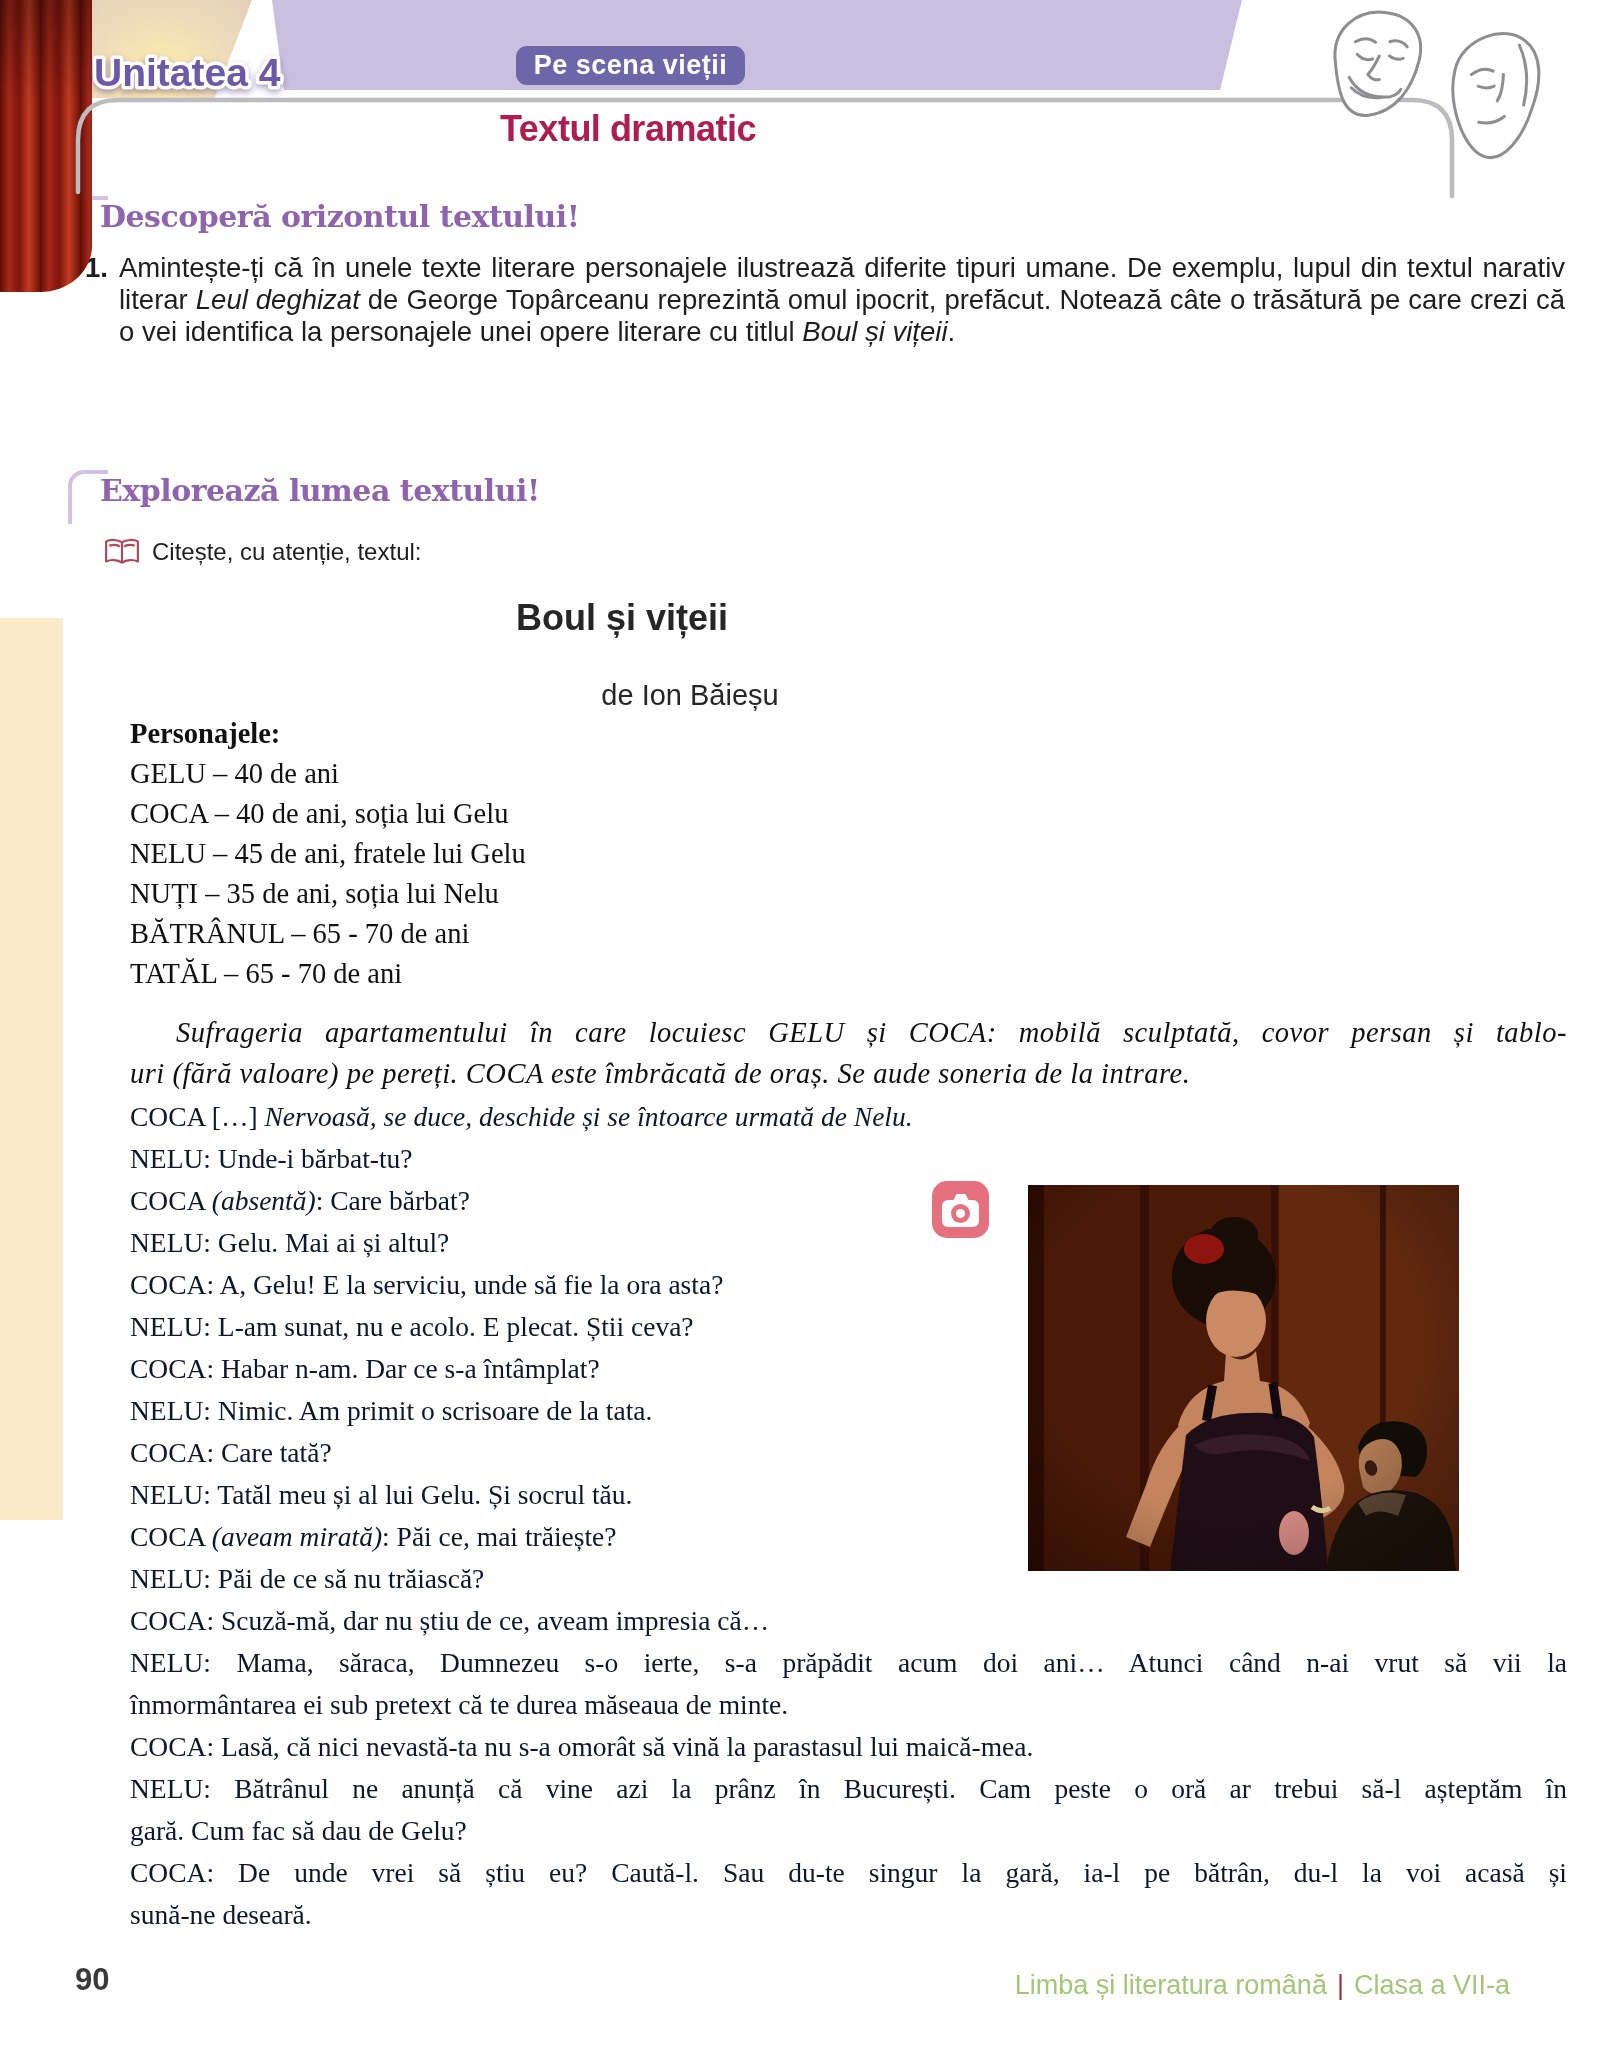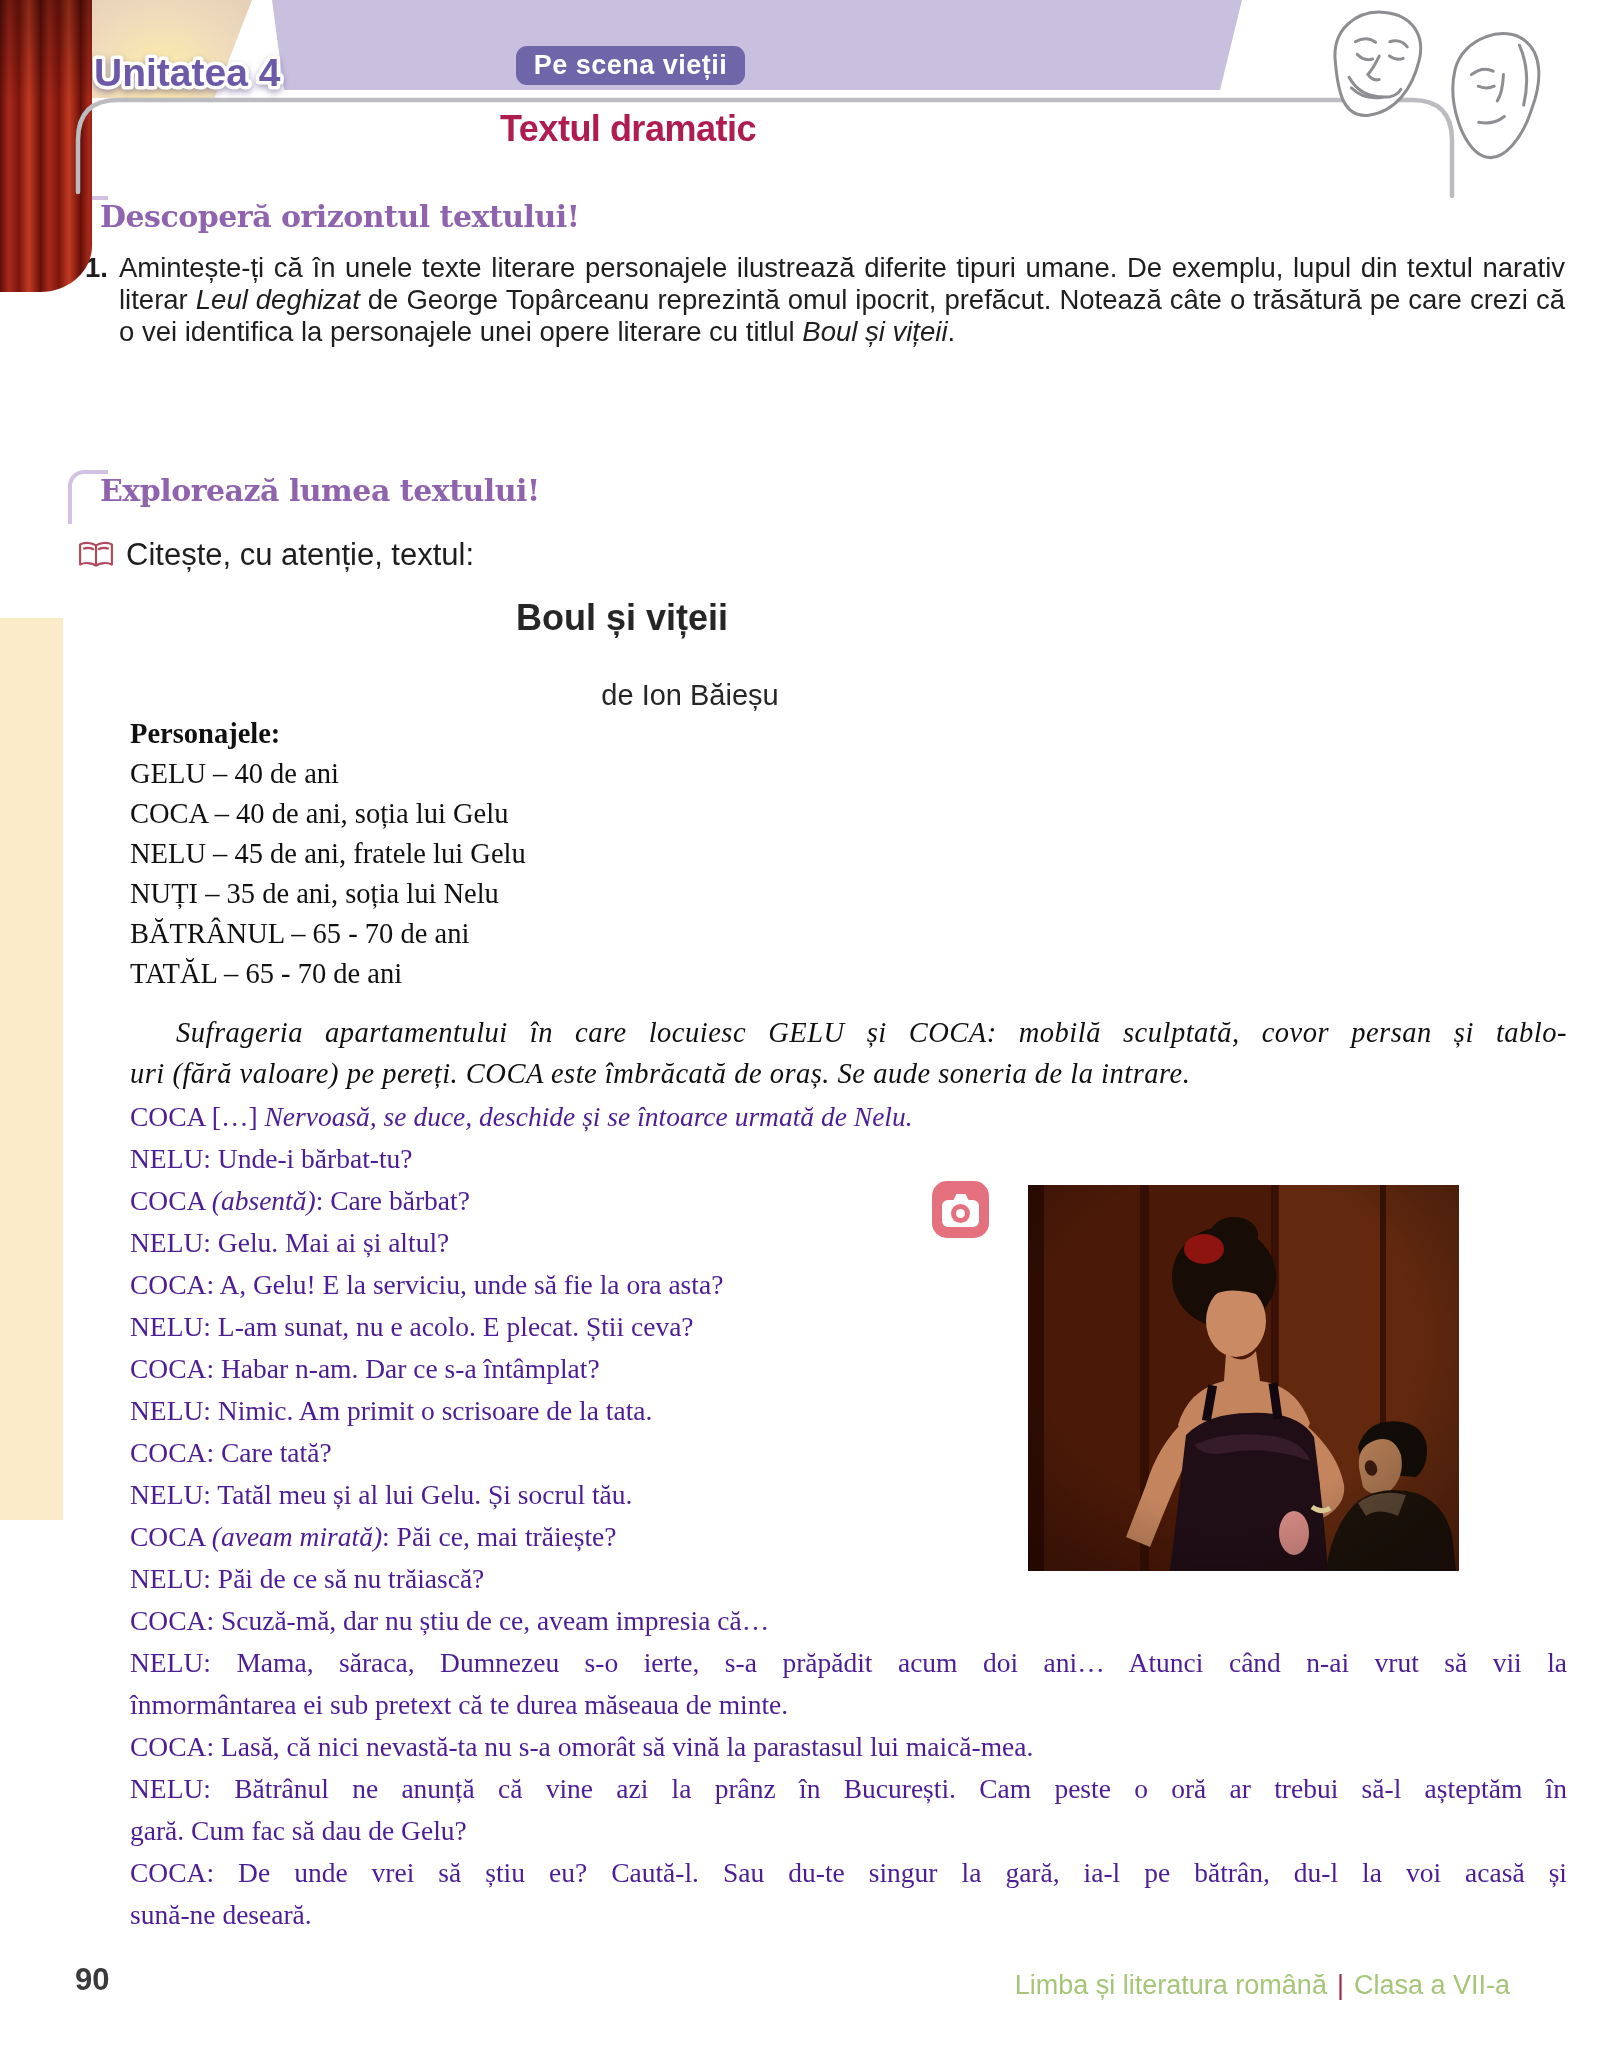--- a/index.html
+++ b/index.html
@@ -40,37 +40,37 @@
   .h1 { top:199px; } .h2 { top:473px; }
 
   
   .discover-item { position:absolute; left:85px; top:252px; width:1480px; display:flex;
     font-size:27.5px; line-height:32px; color:var(--text_black); }
   .item-number { width:34px; font-weight:bold; flex:none; }
   .item-text { flex:1; text-align:justify; }
   .it { font-style:italic; }
 
   
-  .instruction-row { position:absolute; left:78px; top:537px; display:flex; align-items:center;
-    gap:12px; font-size:31px; color:var(--text_black); }
+  .instruction-row { position:absolute; left:104px; top:537px; display:flex; align-items:center;
+    gap:12px; font-size:24px; color:var(--text_black); }
 
   
   .play-title { position:absolute; left:342px; top:597px; width:560px; text-align:center;
     font-size:36px; font-weight:bold; color:#262626; }
   .play-author { position:absolute; left:440px; top:659px; width:500px; text-align:center;
     font-size:29px; color:#262626;margin-top:20px; }
   .characters { position:absolute; left:130px; top:714px; font-family:"Liberation Serif", serif;
     font-size:28.5px; line-height:40px; color:#101010; }
   .characters .label { font-weight:bold; }
   .stage-directions { position:absolute; left:130px; top:1012px; width:1437px;
     font-family:"Liberation Serif", serif; font-style:italic; font-size:28.5px; line-height:41px;
     color:#101010; letter-spacing:.5px; }
   .sd1 { text-align:justify; text-align-last:justify; text-indent:46px; }
   .dialogue { position:absolute; left:130px; top:1096px; width:1437px;
-    font-family:"Liberation Serif", serif; font-size:27.5px; line-height:42px; color:#4c1d95; }
+    font-family:"Liberation Serif", serif; font-size:27.5px; line-height:42px; color:#0f172a; }
   .dialogue p { margin:0; }
   .dialogue p.flush { text-align:justify; text-align-last:justify; }
 
   
   .camera-badge { position:absolute; left:932px; top:1181px; width:57px; height:57px;
     background:var(--camera_pink); border-radius:15px; z-index:3; }
   .photo { position:absolute; left:1028px; top:1185px; width:431px; height:386px; z-index:2; }
 
   
   .margin-strip { position:absolute; left:0; top:618px; width:63px; height:902px;

